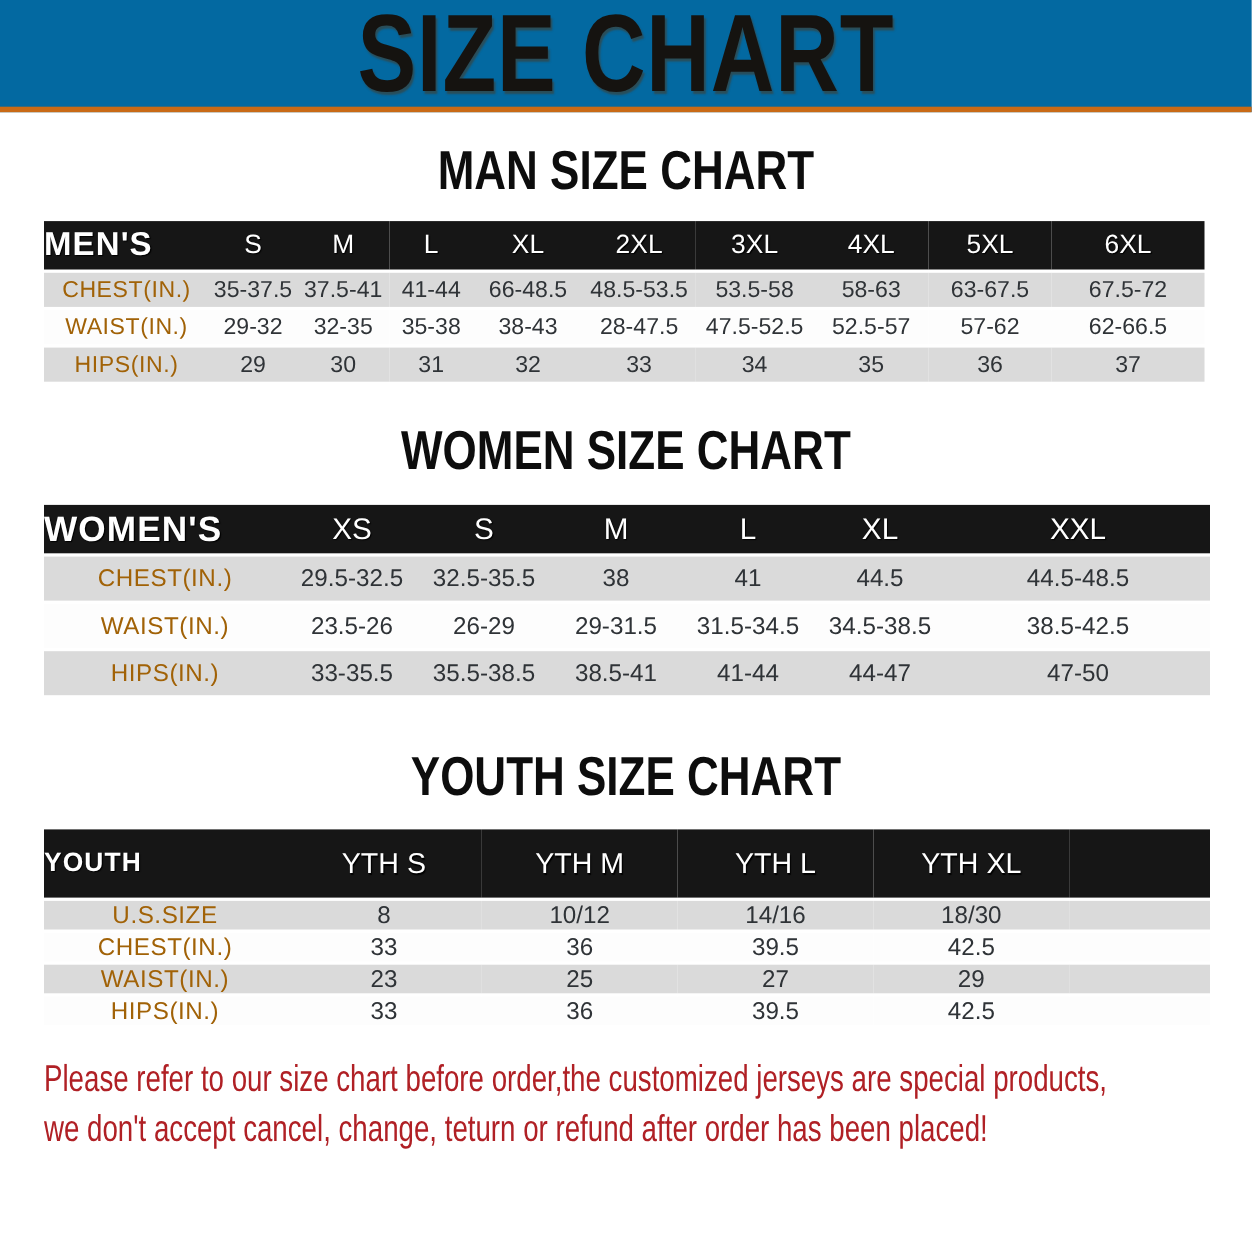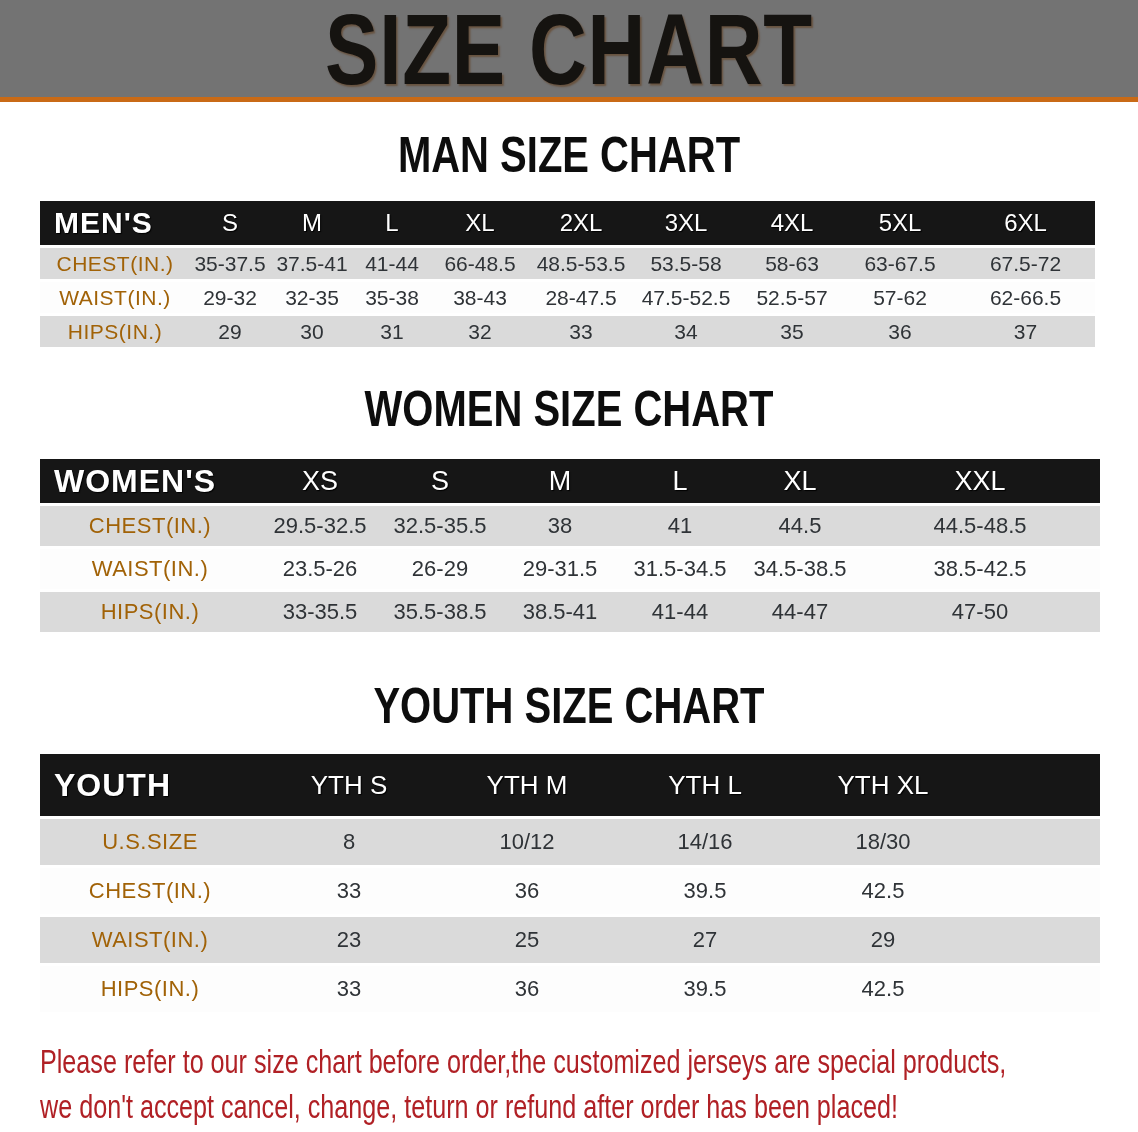--- a/index.html
+++ b/index.html
@@ -2,21 +2,21 @@
 <html><head>
 <meta charset="utf-8">
 <style>
   html,body{margin:0;padding:0;}
   body{
     width:1138px;height:1132px;background:#ffffff;
     font-family:"Liberation Sans", sans-serif;
     overflow:hidden;position:relative;
   }
   .banner{
-    height:97px;background:#737373;border-bottom:5px solid #c96a16;
+    height:97px;background:#0369a1;border-bottom:5px solid #c96a16;
     display:flex;align-items:center;justify-content:center;
   }
   .banner-title{
     font-size:100px;font-weight:bold;color:#151310;line-height:1;
     transform:scaleX(0.80);letter-spacing:1px;white-space:nowrap;
     text-shadow:2px 2px 2px rgba(90,45,0,0.45);
   }
   .section-heading{
     margin:0;text-align:center;font-weight:bold;color:#0d0d0d;
     font-size:50px;line-height:1;transform:scaleX(0.80);white-space:nowrap;
@@ -27,34 +27,34 @@
   table.size-table{
     border-collapse:separate;border-spacing:0 3px;table-layout:fixed;
     margin-left:40px;
   }
   .size-table th,.size-table td{padding:0;overflow:hidden;white-space:nowrap;}
   .size-table th.head{
     background:#161616;color:#ffffff;font-weight:normal;text-align:center;
     text-shadow:1px 1px 1px #000;
   }
   .size-table th.group-label{
-    text-align:left;padding-left:14px;font-weight:bold;letter-spacing:1px;
+    text-align:left;padding-left:0;font-weight:bold;letter-spacing:1px;
   }
   .men-table th.head{height:44px;font-size:24px;}
   .men-table th.group-label{font-size:30px;}
   .women-table th.head{height:44px;font-size:27px;}
   .women-table th.group-label{font-size:32px;}
   .youth-table th.head{height:62px;font-size:26px;}
-  .youth-table th.group-label{font-size:32px;}
+  .youth-table th.group-label{font-size:24px;}
   .size-table tbody td{
     text-align:center;color:#2f3337;
   }
   .men-table tbody td{height:31px;font-size:21px;}
   .women-table tbody td{height:40px;font-size:22px;}
-  .youth-table tbody td{height:46px;font-size:22px;}
+  .youth-table tbody td{height:26px;font-size:22px;}
   .size-table tbody tr:nth-child(odd) td{background:#dadada;}
   .size-table tbody tr:nth-child(even) td{background:#fdfdfd;}
   .size-table tbody td.row-label{letter-spacing:0.5px;color:#a16207;}
   .disclaimer{
     margin:24px 0 0 40px;color:#b02025;font-size:34px;line-height:45px;
     transform:scaleX(0.74);transform-origin:left top;white-space:nowrap;
   }
 </style>
 </head>
 <body>

